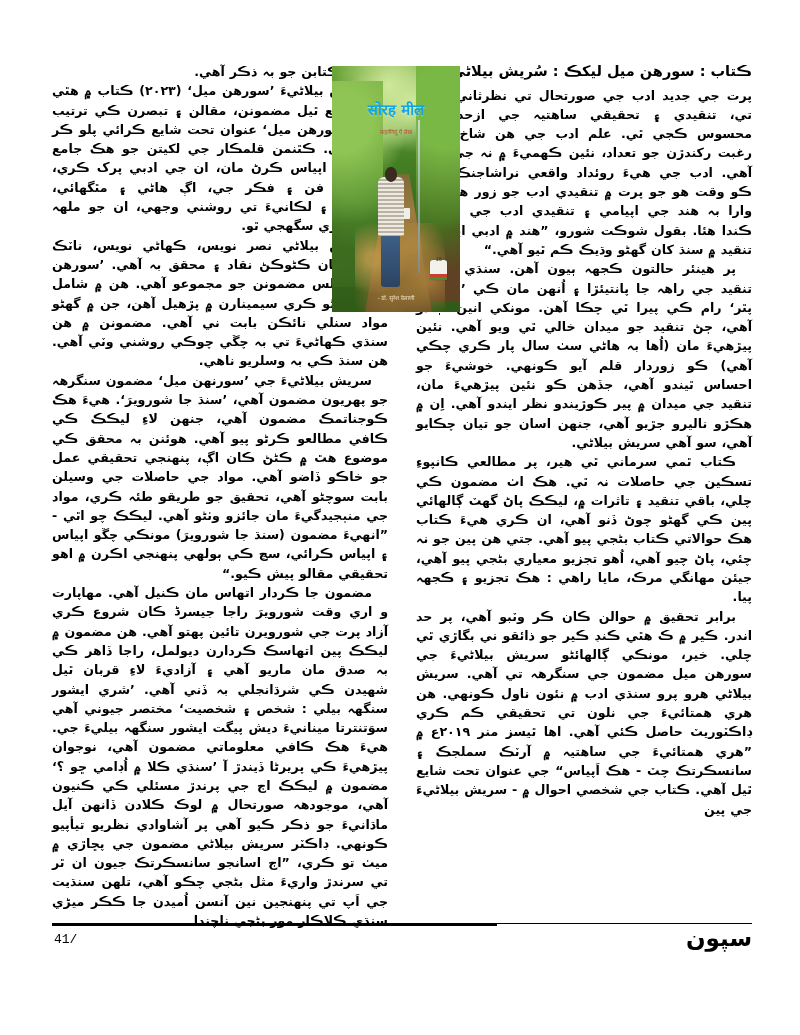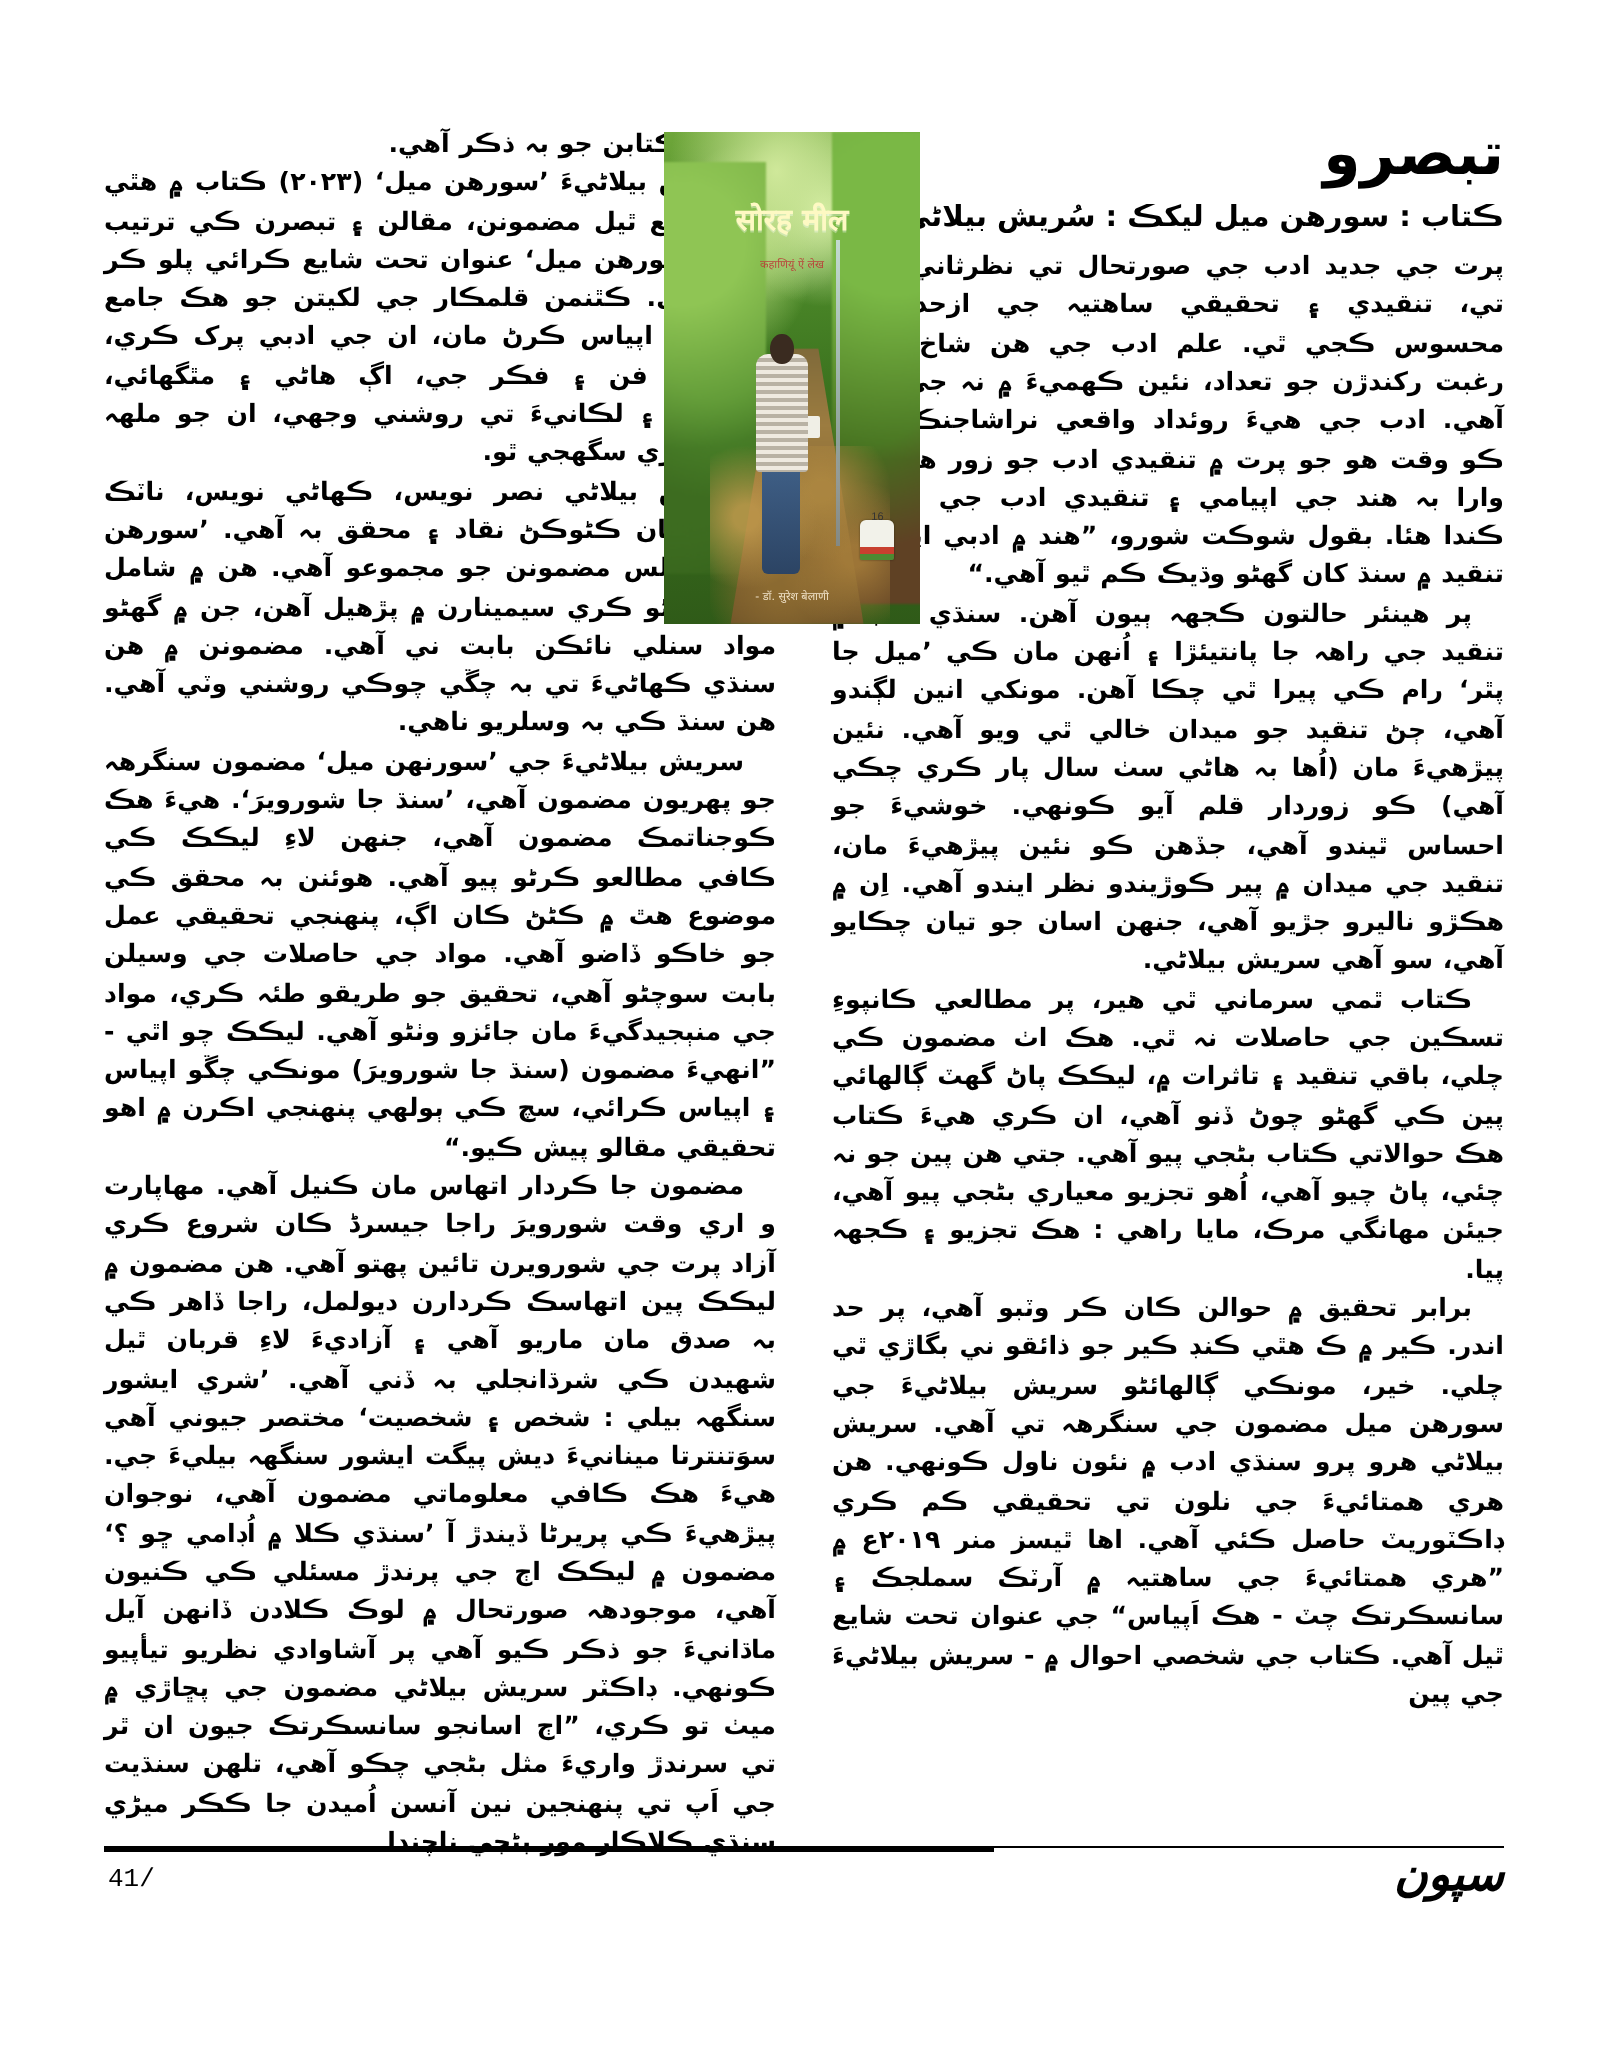--- a/index.html
+++ b/index.html
@@ -203,21 +203,21 @@
     border-radius: 2px 2px 3px 3px;
   }
   .cover .title-dev {
     position: absolute;
     left: 0; right: 0;
     top: 15%;
     text-align: center;
     font-size: 15px;
     line-height: 1;
     font-weight: bold;
-    color: #fef9c3;
+    color: #0ea5e9;
     text-shadow: 0 1px 0 rgba(255,255,255,.35);
     direction: ltr;
     font-family: "DejaVu Sans", sans-serif;
   }
   .cover .subtitle-dev {
     position: absolute;
     left: 0; right: 0;
     top: 25%;
     text-align: center;
     font-size: 5.5px;
@@ -268,34 +268,32 @@
     font-family: Liberation Mono, monospace;
   }
   .footer .mag-name {
     position: absolute;
     right: 0;
     top: 3px;
     font-size: 23px;
     font-weight: bold;
     direction: rtl;
     line-height: 1.1;
-    font-style: italic;
   }
 </style>
 </head>
 <body>
 
 <div class="page">
 
   <div class="article">
 
     <div class="col col-right">
 
       <div class="masthead">
-        <span class="review-title">تبصرو</span>
         <span class="byline">ڪتاب : سورهن ميل  ليکڪ : سُريش بيلاڻي</span>
       </div>
 
       <p class="body-text">پرت جي جديد ادب جي صورتحال تي نظرثاني ڪرڻ تي، تنقيدي ۽ تحقيقي ساهتيہ جي ازحد کوٽ محسوس ڪجي ٿي. علم ادب جي هن شاخ ڏانهن رغبت رکندڙن جو تعداد، نئين ڪهميءَ ۾ نہ جي برابر آهي. ادب جي هيءَ روئداد واقعي نراشاجنڪ آهي. ڪو وقت هو جو پرت ۾ تنقيدي ادب جو زور هو. سنڌ وارا بہ هند جي اپيامي ۽ تنقيدي ادب جي ساراهہ ڪندا هئا. بقول شوڪت شورو، ”هند ۾ ادبي اپياس ۽ تنقيد ۾ سنڌ کان گهٹو وڌيڪ ڪم ٿيو آهي.“</p>
       <p class="body-text indent">پر هينئر حالتون ڪجهہ ٻيون آهن. سنڌي ادب ۾ تنقيد جي راهہ جا پانتيئڙا ۽ اُنهن مان ڪي ’ميل جا پٿر‘ رام ڪي پيرا ٿي چڪا آهن. مونکي انين لڳندو آهي، ڄڻ تنقيد جو ميدان خالي ٿي ويو آهي. نئين پيڙهيءَ مان (اُها بہ هاڻي سٺ سال پار ڪري چڪي آهي) ڪو زوردار قلم آيو ڪونهي. خوشيءَ جو احساس ٿيندو آهي، جڏهن ڪو نئين پيڙهيءَ مان، تنقيد جي ميدان ۾ پير ڪوڙيندو نظر ايندو آهي. اِن ۾ هڪڙو ناليرو جڙيو آهي، جنهن اسان جو تيان چڪايو آهي، سو آهي سريش بيلاڻي.</p>
       <p class="body-text indent">ڪتاب ٿمي سرماني ٿي هير، پر مطالعي ڪانپوءِ تسڪين جي حاصلات نہ ٿي. هڪ اٺ مضمون ڪي چلي، باقي تنقيد ۽ تاثرات ۾، ليڪڪ پاڻ گهٽ ڳالهائي پين ڪي گهٹو چوڻ ڏنو آهي، ان ڪري هيءَ ڪتاب هڪ حوالاتي ڪتاب بڻجي پيو آهي. جتي هن پين جو نہ چئي، پاڻ چيو آهي، اُهو تجزيو معياري بڻجي پيو آهي، جيئن مهانگي مرڪ، مايا راهي : هڪ تجزيو ۽ ڪجهہ پيا.</p>
       <p class="body-text indent">برابر تحقيق ۾ حوالن ڪان ڪر وٽبو آهي، پر حد اندر. ڪير ۾ ڪ هٿي ڪنڊ ڪير جو ذائقو ني بگاڙي ٿي چلي. خير، مونڪي ڳالهائڻو سريش بيلاڻيءَ جي سورهن ميل مضمون جي سنگرهہ تي آهي. سريش بيلاڻي هرو پرو سنڌي ادب ۾ نئون ناول ڪونهي. هن هري همتائيءَ جي نلون تي تحقيقي ڪم ڪري ڊاڪٽوريٽ حاصل ڪئي آهي. اها ٿيسز منر ٢٠١٩ع ۾ ”هري همتائيءَ جي ساهتيہ ۾ آرٽڪ سملجڪ ۽ سانسڪرتڪ چٽ - هڪ اَپياس“ جي عنوان تحت شايع ٿيل آهي. ڪتاب جي شخصي احوال ۾ - سريش بيلاڻيءَ جي پين</p>
     </div>
 
     <div class="col col-left">

